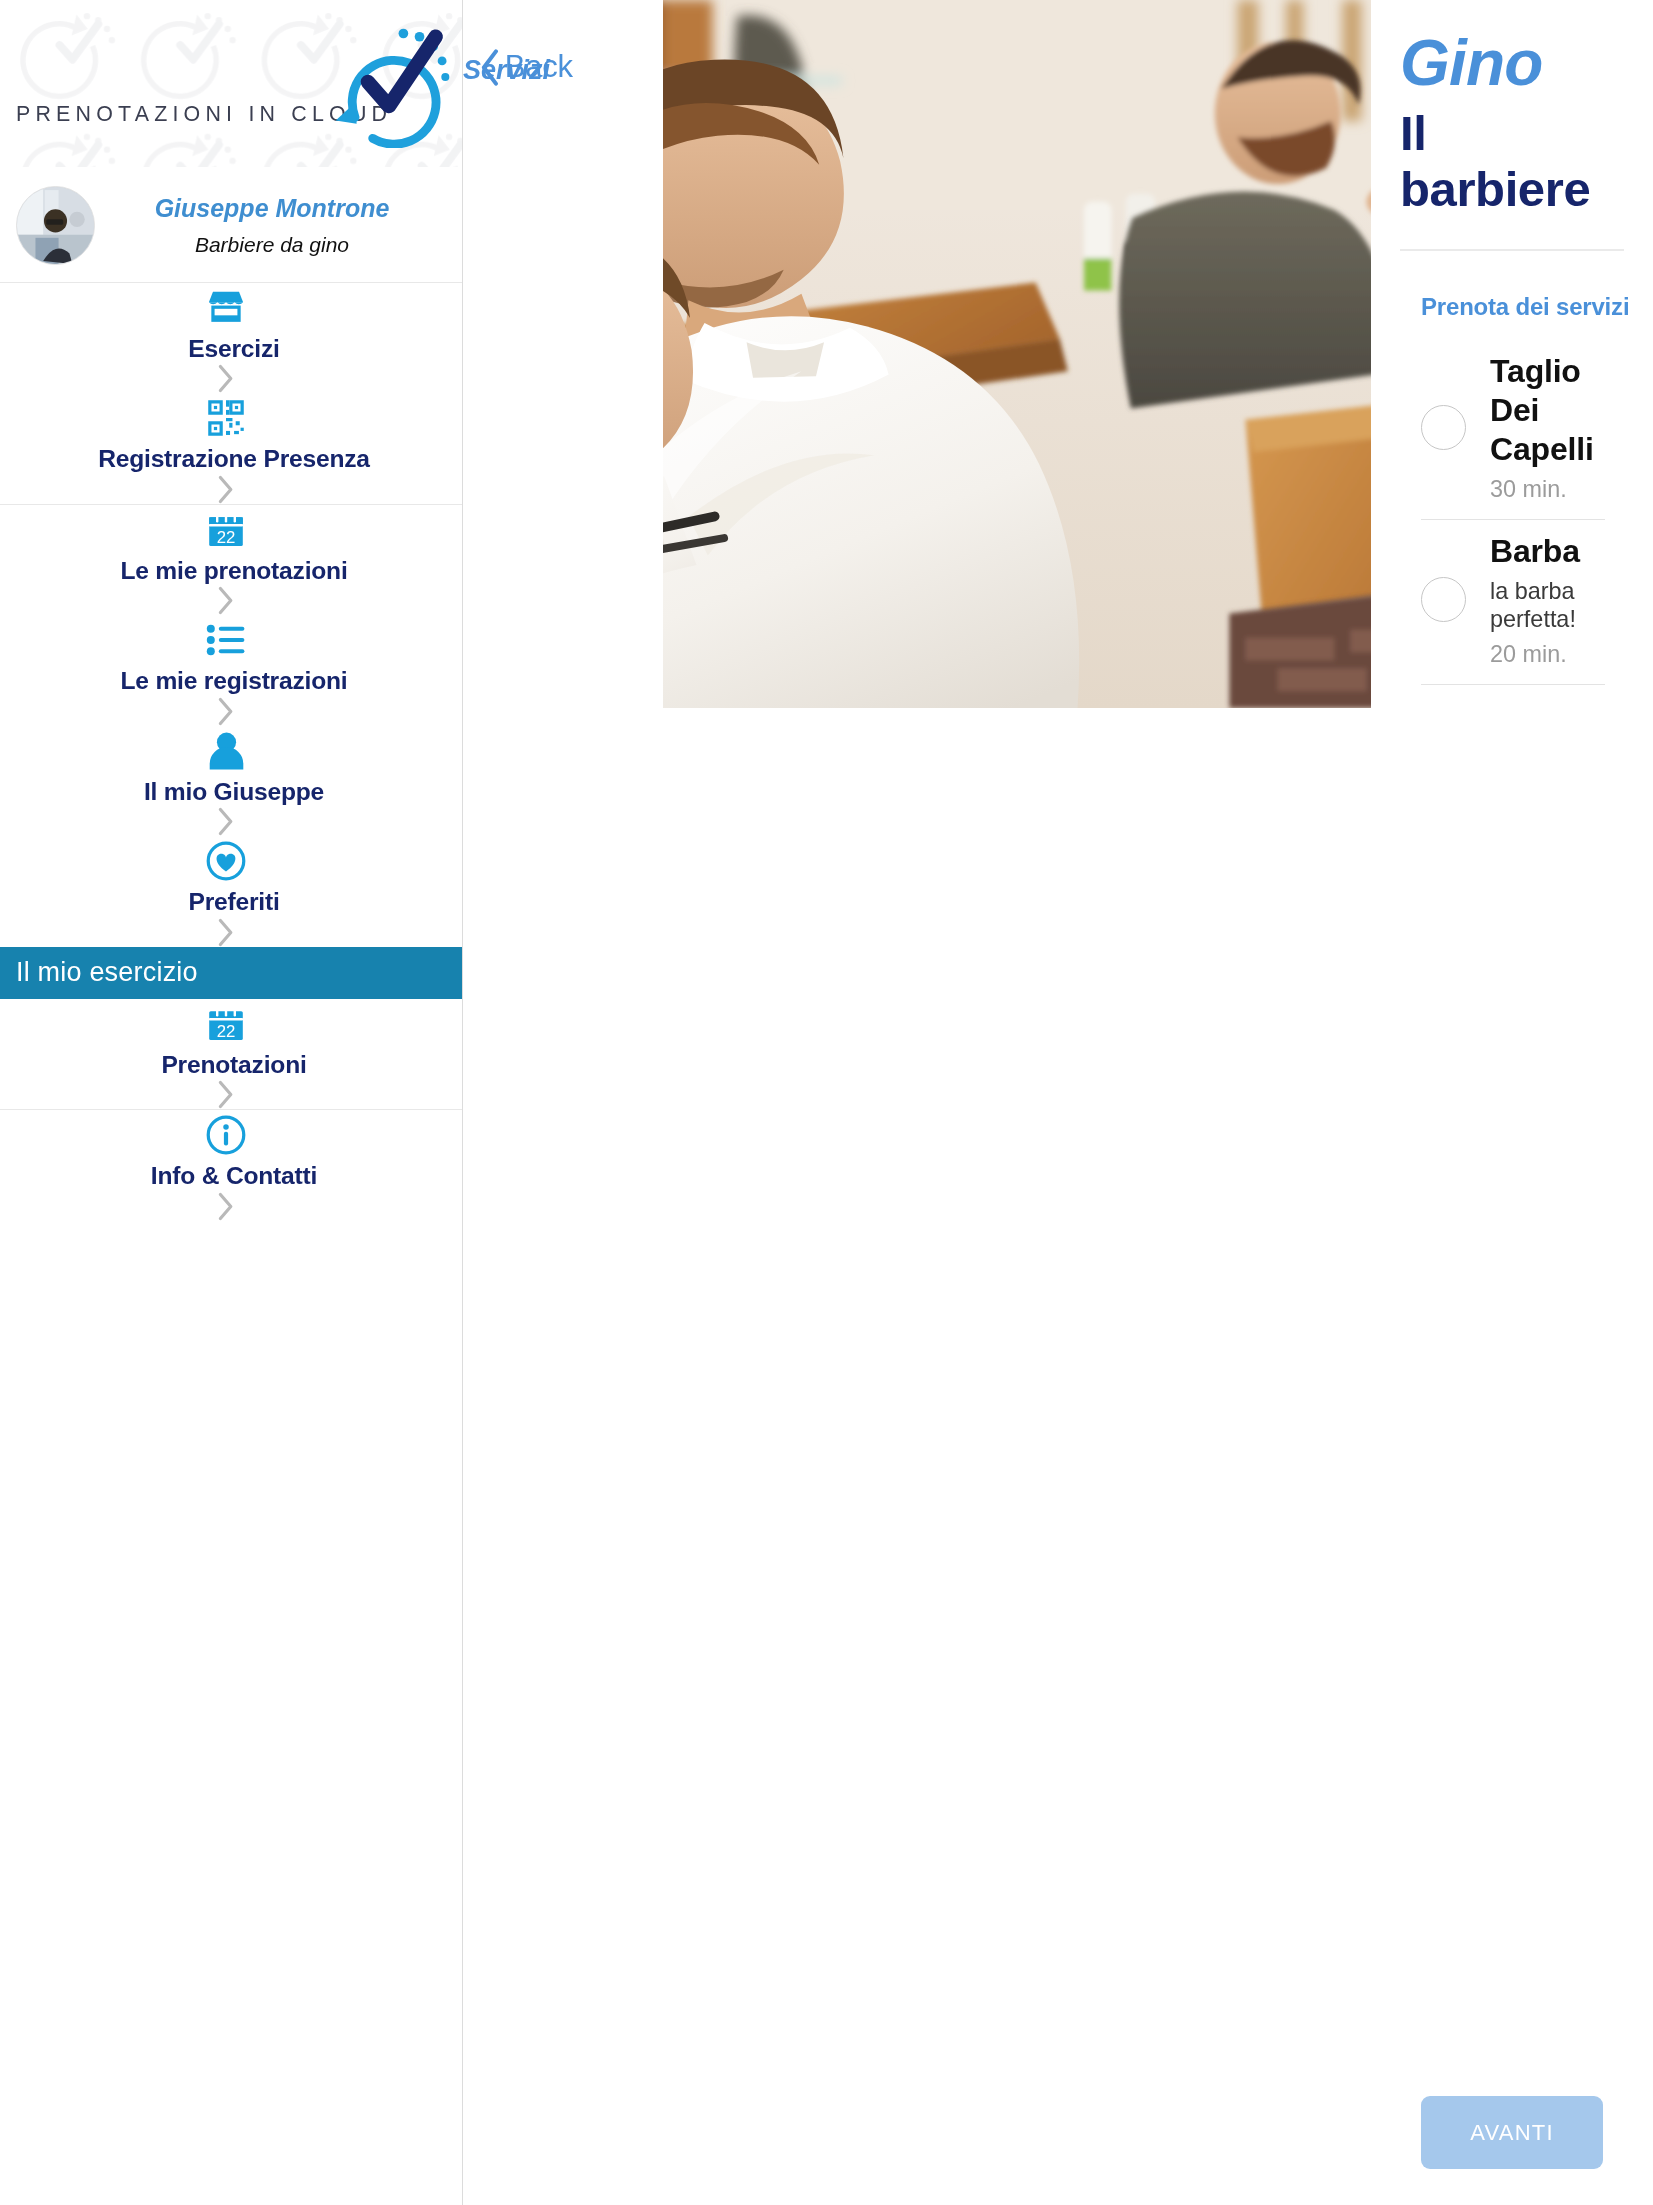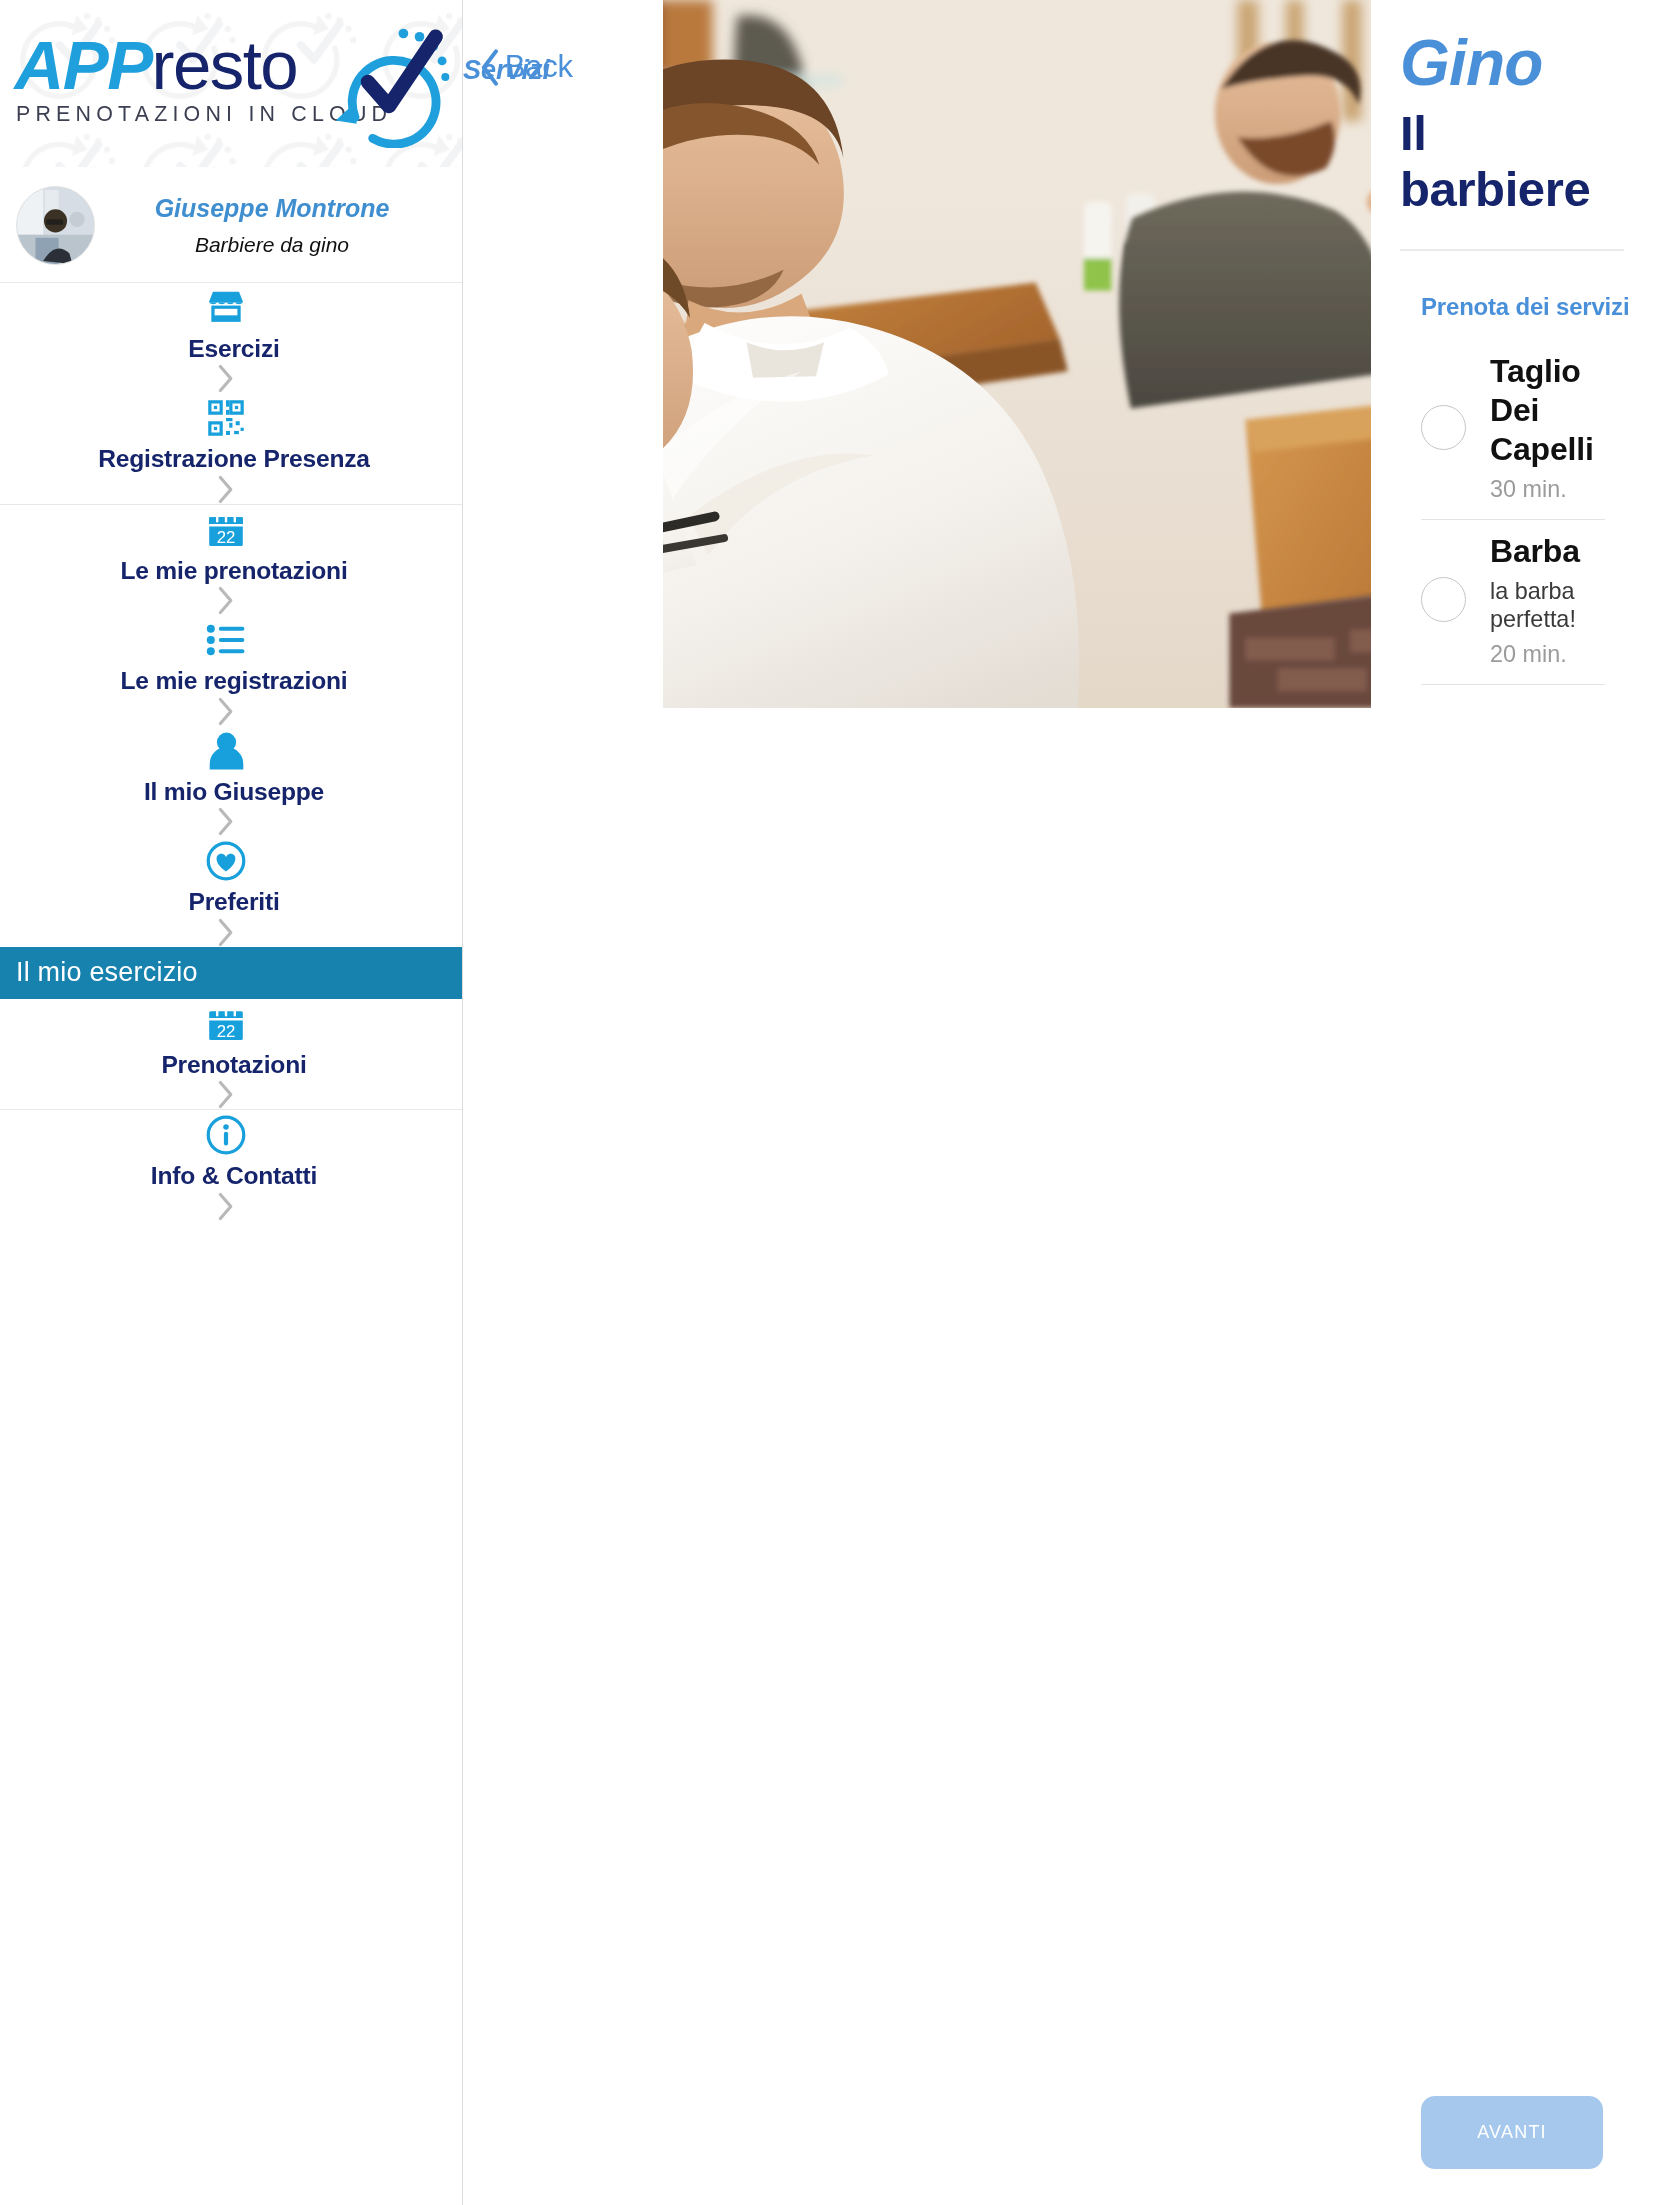--- a/index.html
+++ b/index.html
@@ -307,25 +307,25 @@
   }
 
   .spacer { flex: 1; }
 
   .footer {
     padding: 0 50px 36px 50px;
   }
   .cta {
     width: 100%;
     height: 73px;
-    border-radius: 14px;
+    border-radius: 9px;
     background: #a5c8ec;
     border: none;
     color: #ffffff;
-    font-size: 18px;
+    font-size: 22px;
     letter-spacing: 1.2px;
     font-weight: 400;
     display: flex;
     align-items: center;
     justify-content: center;
     cursor: pointer;
     font-family: "Liberation Sans", sans-serif;
   }
 </style>
 </head>
@@ -350,21 +350,20 @@
               <circle cx="133" cy="36" r="4"></circle>
                 <circle cx="139" cy="50" r="4"></circle>
             </g>
             <path d="M74 56 l16 18 32 -44" fill="none" stroke="#2b3350" stroke-width="10" stroke-linecap="round" stroke-linejoin="round"></path>
           </pattern>
         </defs>
         <rect x="-20" y="-40" width="640" height="280" fill="url(#wm)"></rect>
       </svg>
 
       <div class="logo-wrap">
-        <div class="logo-text"><span class="logo-app">APP</span><span class="logo-resto">resto</span></div>
         <div class="logo-sub">PRENOTAZIONI IN CLOUD</div>
 
         <svg class="logo-check" viewBox="0 0 160 160">
           <path d="M36 122 a52 52 0 1 1 22 26" fill="none" stroke="#1fa0dc" stroke-width="11" stroke-linecap="round"></path>
           <path d="M36 104 l2 26 -26 -4 z" fill="#1fa0dc"></path>
           <g fill="#1fa0dc">
             <circle cx="96" cy="18" r="6"></circle>
               <circle cx="116" cy="22" r="6"></circle>
             <circle cx="133" cy="34" r="6"></circle>
               <circle cx="144" cy="52" r="5.5"></circle>

